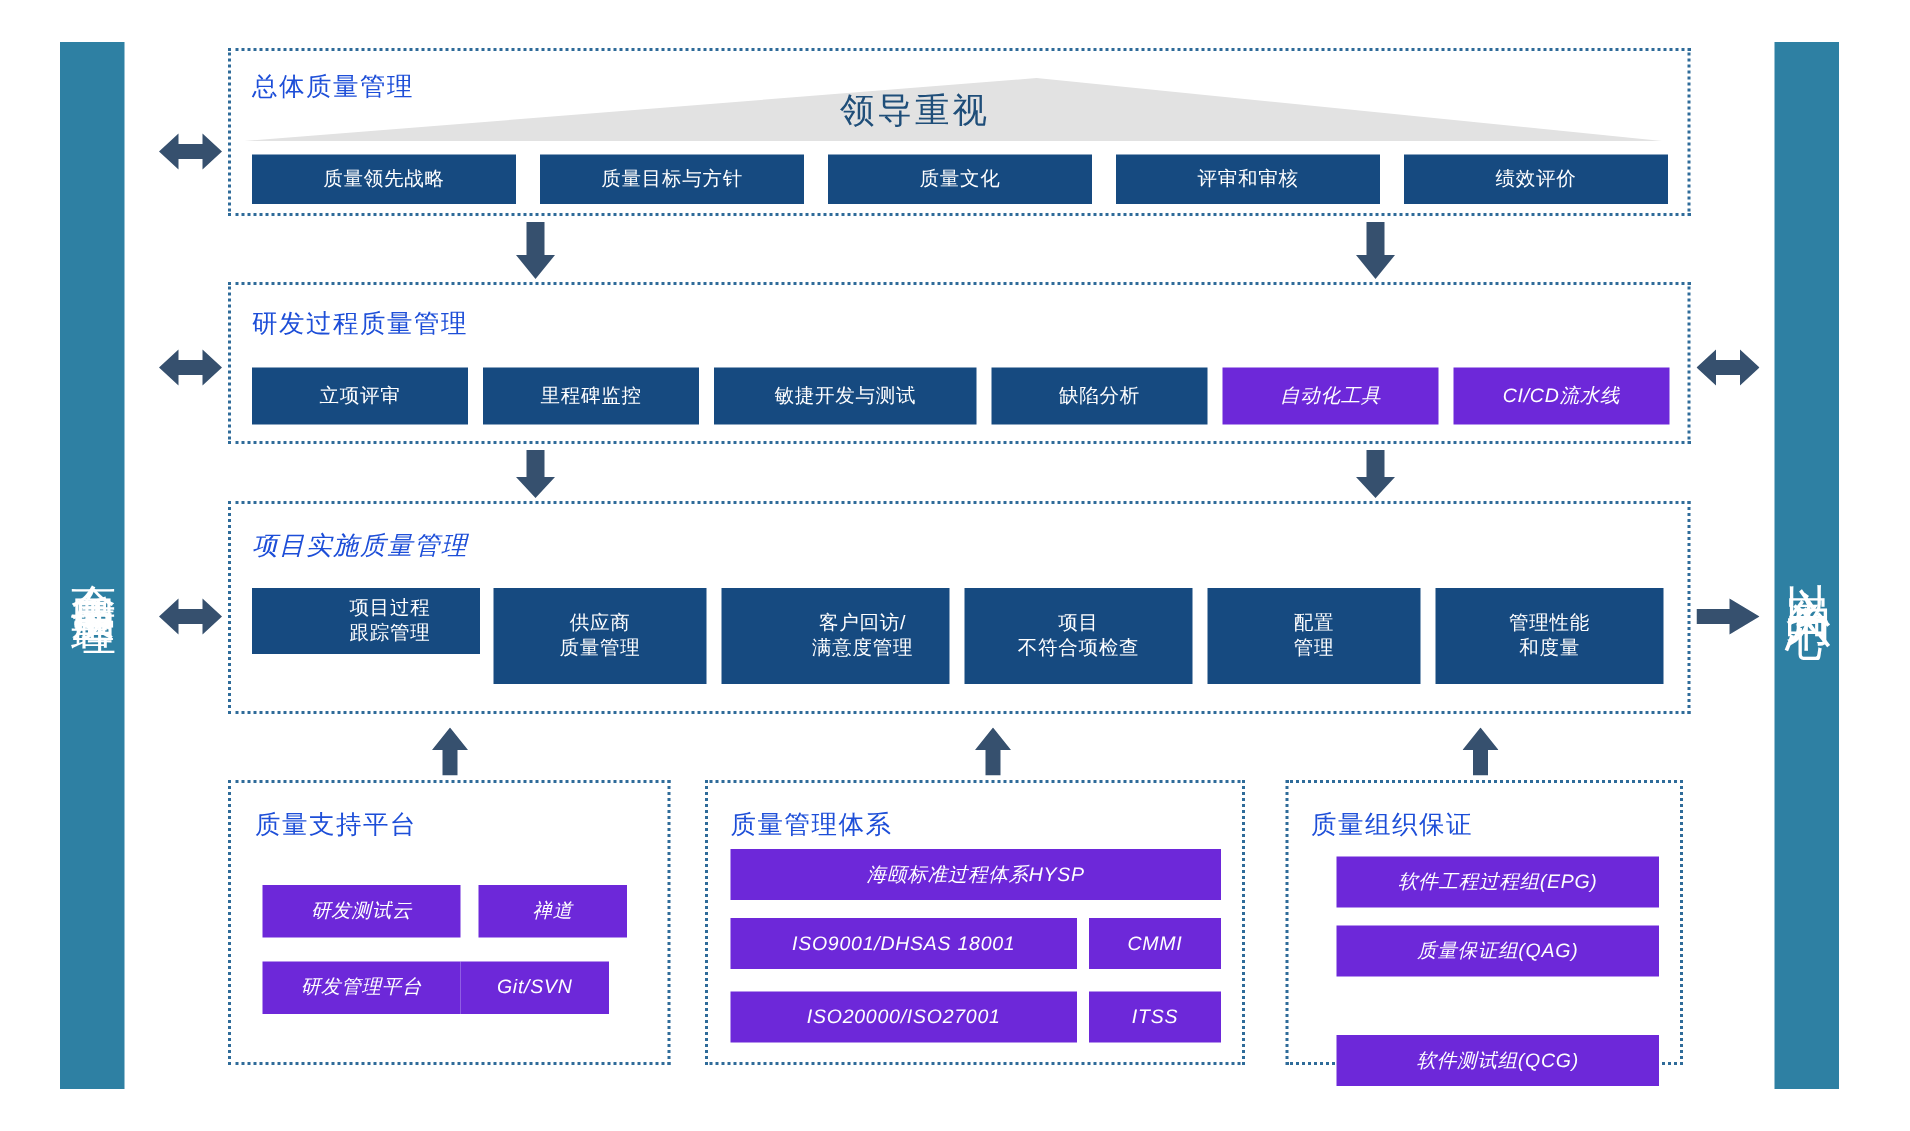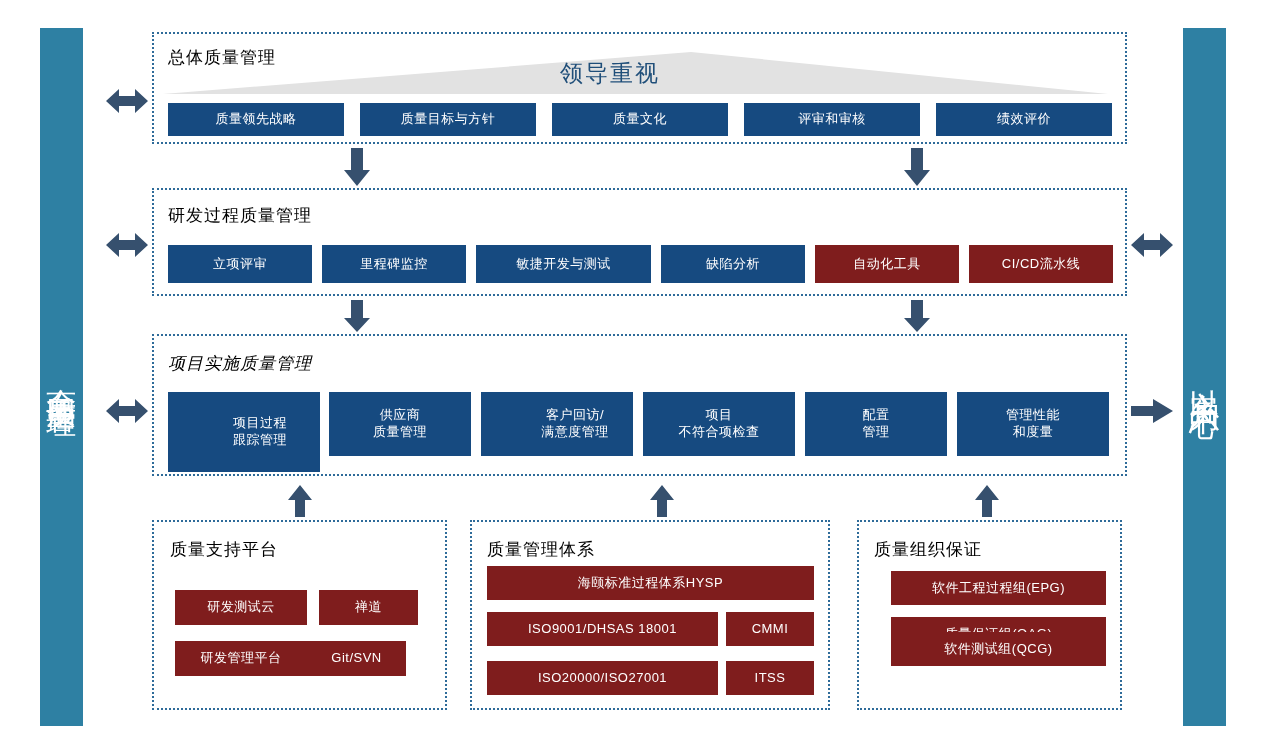--- a/index.html
+++ b/index.html
@@ -42,41 +42,41 @@
   
   .frame {
     position: absolute;
     border: 2px dotted #2E6B99;
     box-sizing: border-box;
     background: transparent;
   }
   .frame-title {
     position: absolute;
     font-size: 17px;
-    color: #000000;
+    color: #1d4ed8;
     white-space: nowrap;
     letter-spacing: 1px;
   }
 
   
   .box {
     position: absolute;
     box-sizing: border-box;
     display: flex;
     align-items: center;
     justify-content: center;
     text-align: center;
     color: #ffffff;
     font-size: 13px;
     line-height: 1.3;
     letter-spacing: 0.5px;
     white-space: pre-line;
   }
   .navy { background: #164A80; }
-  .teal { background: #7f1d1d; }
+  .teal { background: #6d28d9; font-style: italic; }
 
   
   .tri-wrap {
     position: absolute;
     left: 163px;
     top: 52px;
     width: 945px;
     height: 42px;
   }
   .tri-label {
@@ -127,21 +127,21 @@
   <div class="box navy" style="left:168px; top:245px; width:144px; height:38px;">立项评审</div>
   <div class="box navy" style="left:322px; top:245px; width:144px; height:38px;">里程碑监控</div>
   <div class="box navy" style="left:476px; top:245px; width:175px; height:38px;">敏捷开发与测试</div>
   <div class="box navy" style="left:661px; top:245px; width:144px; height:38px;">缺陷分析</div>
   <div class="box teal" style="left:815px; top:245px; width:144px; height:38px;">自动化工具</div>
   <div class="box teal" style="left:969px; top:245px; width:144px; height:38px;">CI/CD流水线</div>
 
   <div class="frame" style="left:152px; top:334px; width:975px; height:142px;"></div>
   <div class="frame-title" style="left:168px; top:352px;font-style:italic;">项目实施质量管理</div>
 
-  <div class="box navy" style="left:168px; top:392px; width:152px; height:80px;padding-left:32px;">项目过程
+  <div class="box navy" style="left:168px; top:392px; width:152px; height:44px;padding-left:32px;">项目过程
 跟踪管理</div>
   <div class="box navy" style="left:329px; top:392px; width:142px; height:64px;">供应商
 质量管理</div>
   <div class="box navy" style="left:481px; top:392px; width:152px; height:64px;padding-left:36px;">客户回访/
 满意度管理</div>
   <div class="box navy" style="left:643px; top:392px; width:152px; height:64px;">项目
 不符合项检查</div>
   <div class="box navy" style="left:805px; top:392px; width:142px; height:64px;">配置
 管理</div>
   <div class="box navy" style="left:957px; top:392px; width:152px; height:64px;">管理性能
@@ -162,21 +162,21 @@
   <div class="box teal" style="left:487px; top:612px; width:231px; height:34px;">ISO9001/DHSAS 18001</div>
   <div class="box teal" style="left:726px; top:612px; width:88px; height:34px;">CMMI</div>
   <div class="box teal" style="left:487px; top:661px; width:231px; height:34px;">ISO20000/ISO27001</div>
   <div class="box teal" style="left:726px; top:661px; width:88px; height:34px;">ITSS</div>
 
   <div class="frame" style="left:857px; top:520px; width:265px; height:190px;"></div>
   <div class="frame-title" style="left:874px; top:538px;">质量组织保证</div>
 
   <div class="box teal" style="left:891px; top:571px; width:215px; height:34px;">软件工程过程组(EPG)</div>
   <div class="box teal" style="left:891px; top:617px; width:215px; height:34px;">质量保证组(QAG)</div>
-  <div class="box teal" style="left:891px; top:632px; width:215px; height:34px;">软件测试组(QCG)</div>
+  <div class="box teal" style="left:891px; top:690px; width:215px; height:34px;">软件测试组(QCG)</div>
 
   <div class="arrow" style="left:106px; top:88px;">
     <svg width="42" height="26" viewBox="0 0 42 26" xmlns="http://www.w3.org/2000/svg">
       <polygon points="0,13 13,1 13,8 29,8 29,1 42,13 29,25 29,18 13,18 13,25" fill="#36506E"></polygon>
     </svg>
   </div>
   <div class="arrow" style="left:106px; top:232px;">
     <svg width="42" height="26" viewBox="0 0 42 26" xmlns="http://www.w3.org/2000/svg">
       <polygon points="0,13 13,1 13,8 29,8 29,1 42,13 29,25 29,18 13,18 13,25" fill="#36506E"></polygon>
     </svg>

